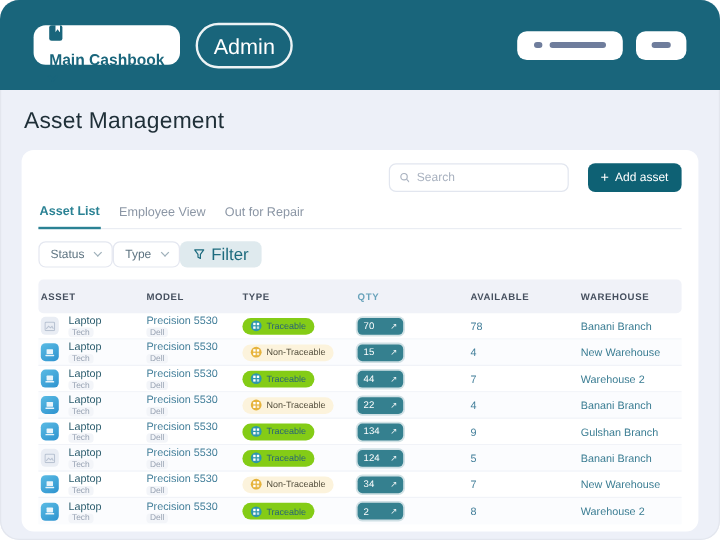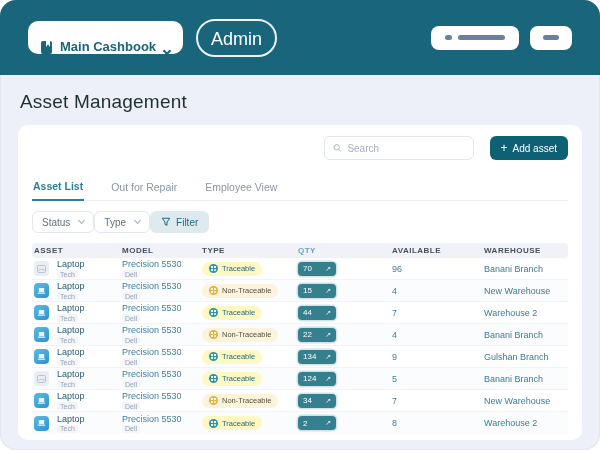--- a/index.html
+++ b/index.html
@@ -13,23 +13,24 @@
     background: #EDF0F8; box-shadow: 0 0 0 1px #E3E6EE inset;
     position: relative;
   }
   
   .topbar {
     height: 75px; background: #19657B;
     display: flex; align-items: center; padding: 0 28px; gap: 13px;
   }
   .cashbook-btn {
     background: #fff; border: none; border-radius: 10px; height: 33px;
-    padding: 0 13px; display: flex; align-items: flex-end; gap: 8px;
+    padding: 0 13px; display: flex; align-items: flex-start; gap: 8px;
     color: #19657B; font-weight: bold; font-size: 13px; cursor: pointer;
     font-family: inherit;
+    flex-direction: column;
   }
   .book-icon { width: 11px; height: 13px; background: #19657B; border-radius: 2px; position: relative; flex: none; }
   .book-icon::after {
     content: ""; position: absolute; top: 0; right: 2px; width: 4px; height: 6px;
     background: #fff; clip-path: polygon(0 0, 100% 0, 100% 100%, 50% 55%, 0 100%);
   }
   .chev { width: 6px; height: 6px; border-right: 2px solid #19657B; border-bottom: 2px solid #19657B;
     transform: rotate(45deg); margin-top: -4px; flex: none; }
   .admin-pill {
     border: 2px solid rgba(255,255,255,0.92); color: #fff; border-radius: 999px;
@@ -52,38 +53,38 @@
   }
   .search-box input { border: none; outline: none; width: 100%; font-size: 10px; color: #5E7482; font-family: inherit; }
   .search-box input::placeholder { color: #A8B1BF; }
   .add-btn {
     background: #0E6174; color: #fff; border: none; border-radius: 6px; height: 24px;
     padding: 0 11px; font-size: 10px; display: flex; align-items: center; gap: 5px; cursor: pointer;
     font-family: inherit;
   }
   .plus-glyph { font-size: 12px; line-height: 1; margin-top: -1px; }
   
-  .tabs { display: flex; gap: 26px; border-bottom: 1px solid #EAEDF3; margin-top: 18px; }
+  .tabs { display: flex; gap: 14px; border-bottom: 1px solid #EAEDF3; margin-top: 8px; }
   .tab { font-size: 10.5px; color: #8B96A5; padding: 2px 1px 7px; cursor: pointer; background: none; border: none; font-family: inherit; }
   .tab.active { color: #2B8294; font-weight: bold; border-bottom: 2px solid #2B8294; margin-bottom: -1px; }
   
   .filters { display: flex; margin-top: 10px; }
   .select {
     height: 22px; border: 1px solid #E4E7F0; border-radius: 6px; display: flex; align-items: center;
     gap: 9px; padding: 0 9px; font-size: 10px; color: #5E7482; background: #fff; cursor: pointer;
   }
   .chev-sm { width: 5px; height: 5px; border-right: 1.5px solid #9FB0BA; border-bottom: 1.5px solid #9FB0BA; transform: rotate(45deg); margin-top: -3px; }
   .filter-btn {
     height: 22px; background: #DFEAEE; border: none; border-radius: 6px; display: flex; align-items: center;
-    gap: 5px; padding: 0 11px; color: #1D6B7E; font-size: 10px; cursor: pointer; font-family: inherit;
+    gap: 5px; padding: 0 11px; color: #1D6B7E; font-size: 14px; cursor: pointer; font-family: inherit;
   }
   
   .thead {
     display: grid; grid-template-columns: 88px 80px 96px 94px 92px 1fr;
-    background: #F0F2F8; border-radius: 4px; height: 15px; align-items: center;
+    background: #F0F2F8; border-radius: 4px; height: 28px; align-items: center;
     font-size: 8px; font-weight: bold; color: #46505F; letter-spacing: 0.5px; margin-top: 10px;
     padding-left: 2px;
   }
   .thead .qty-head { color: #69A3BB; }
   .trow {
     display: grid; grid-template-columns: 88px 80px 96px 94px 92px 1fr;
     align-items: center; height: 22px; border-bottom: 1px solid #F1F3F8; font-size: 9px;
     padding-left: 2px; cursor: pointer;
   }
   .trow:nth-child(even) { background: #FBFCFE; }
@@ -94,21 +95,21 @@
   .thumb .photo-glyph { display: none; }
   .thumb.thumb-placeholder { background: #E9EDF4; }
   .thumb.thumb-placeholder .ph-glyph { display: block; }
   .thumb.thumb-photo { background: linear-gradient(145deg, #5ABBE4, #2E93CF); }
   .thumb.thumb-photo .photo-glyph { display: block; }
   .stack { display: flex; flex-direction: column; gap: 1px; }
   .asset-name { color: #2C5D6E; font-size: 9px; }
   .sub-pill { font-size: 7px; color: #98A3B3; background: #F3F5F9; border-radius: 3px; padding: 0.5px 3px; align-self: flex-start; }
   .model-name { color: #437F9A; font-size: 9px; }
   .type-badge { display: inline-flex; align-items: center; gap: 4px; border-radius: 9px; padding: 2.5px 7px; font-size: 7.5px; justify-self: start; }
-  .type-badge.badge-traceable { background: #fef9c3; color: #2A6476; }
+  .type-badge.badge-traceable { background: #84cc16; color: #2A6476; }
   .type-badge.badge-nontraceable { background: #FCF3DC; color: #55503E; }
   .badge-ico { width: 9px; height: 9px; border-radius: 50%; position: relative; flex: none; }
   .badge-traceable .badge-ico { background: #2E96AC; }
   .badge-nontraceable .badge-ico { background: #E6B33C; }
   .badge-ico::after {
     content: ""; position: absolute; top: 2px; left: 2px; width: 2px; height: 2px; background: #fff;
     box-shadow: 3px 0 #fff, 0 3px #fff, 3px 3px rgba(255,255,255,0.7);
   }
   .qty-badge {
     width: 38px; height: 14px; background: #35808F; border-radius: 4px; color: #fff; font-size: 8px;
@@ -155,22 +156,22 @@
         <input type="text" placeholder="Search" style="">
       </div>
       <button class="add-btn">
         <span class="plus-glyph">+</span>
         <span>Add asset</span>
       </button>
     </div>
 
     <div class="tabs">
       <button class="tab active">Asset List</button>
+      <button class="tab">Employee View</button>
       <button class="tab">Out for Repair</button>
-      <button class="tab">Employee View</button>
     </div>
 
     <div class="filters">
       <div class="select">
         <span>Status</span>
         <span class="chev-sm"></span>
       </div>
       <div class="select">
         <span>Type</span>
         <span class="chev-sm"></span>
@@ -216,21 +217,21 @@
         <span class="badge-ico"></span>
         <span>Traceable</span>
       </span>
     </div>
     <div>
       <span class="qty-badge">
         <span>70</span>
         <span class="qty-arrow">↗</span>
       </span>
     </div>
-    <div class="cell-available">96</div>
+    <div class="cell-available">78</div>
     <div class="cell-warehouse">Banani Branch</div>
   </div>
 
   <div class="trow">
     <div class="cell-asset">
       <span class="thumb thumb-photo">
 
         <svg class="photo-glyph" width="9" height="8" viewBox="0 0 9 8">
           <rect x="1.8" y="1" width="5.4" height="4" rx="0.5" fill="rgba(255,255,255,0.88)"></rect>
           <rect x="0.8" y="5.6" width="7.4" height="1.2" rx="0.5" fill="rgba(255,255,255,0.88)"></rect>

